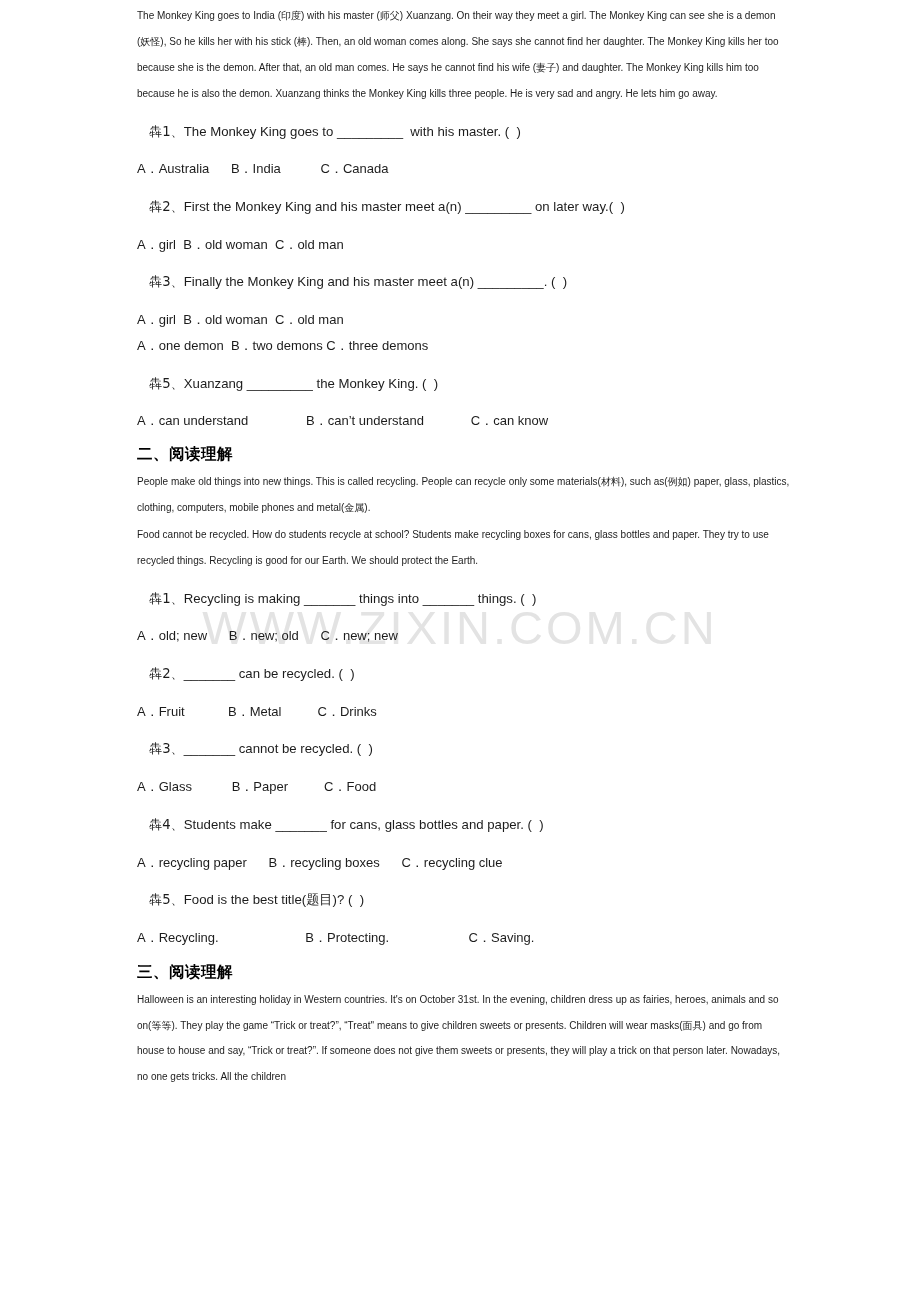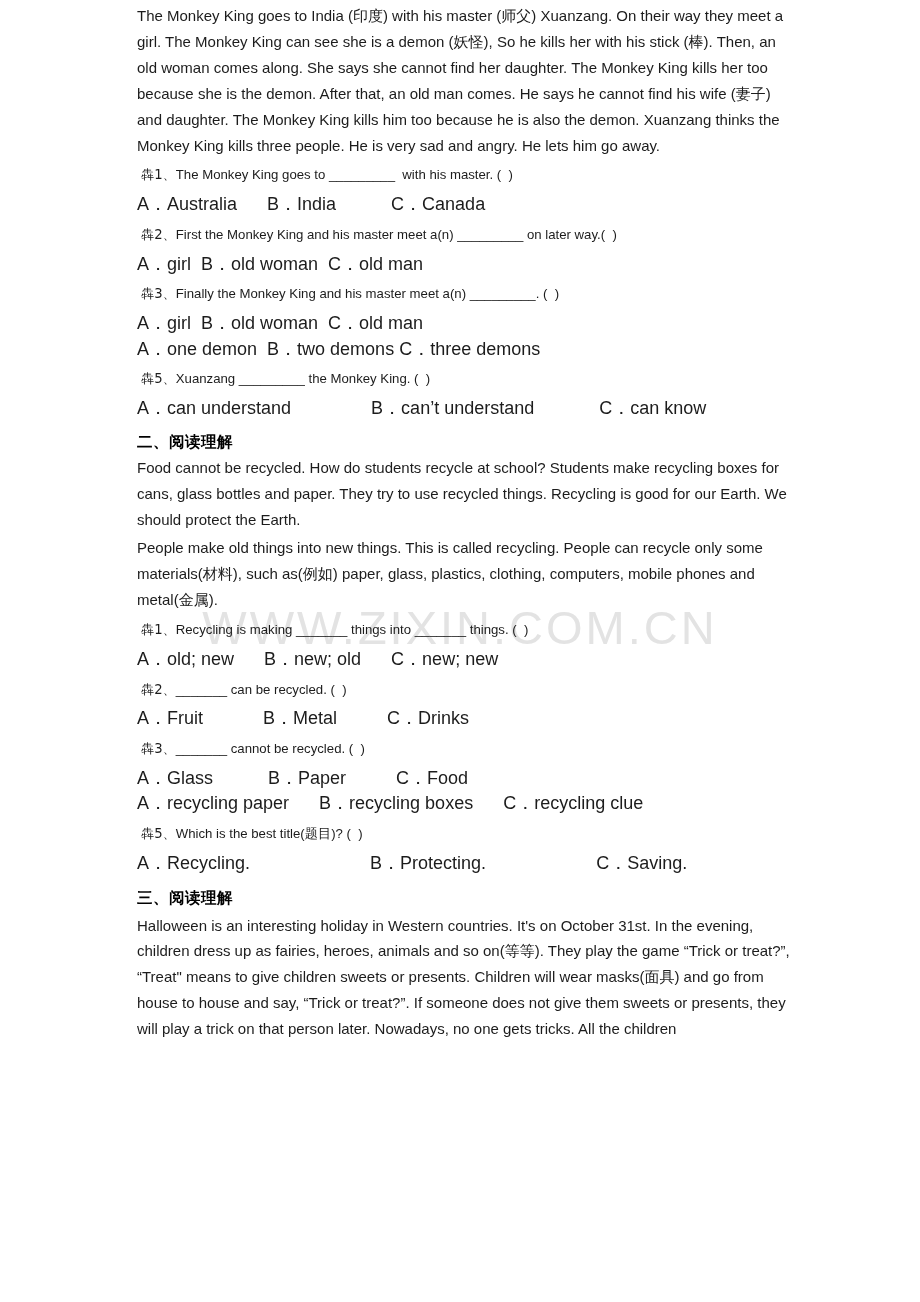--- a/index.html
+++ b/index.html
@@ -51,43 +51,43 @@
     color: #000000;
     letter-spacing: 0.5px;
     margin: 0;
     line-height: 24px;
   }
   .sec1-head { padding-top: 108px; }
   .sec2-head { padding-top: 8px; }
   .sec3-head { padding-top: 9px; }
 
   .passage {
-    font-size: 15px;
+    font-size: 10px;
     line-height: 25.9px;
     text-align: left;
     margin: 0;
     padding-top: 3px;
     color: #1c1c1c;
     word-spacing: 0px;
   }
   .passage.tight { padding-top: 1px; }
 
   .q-line {
     font-size: 13.2px;
     line-height: 25.7px;
-    margin: 4px;
+    margin: 12px;
     padding-left: 0px;
     color: #1c1c1c;
     white-space: pre-wrap;
   }
   .q-num {
     font-family: "DejaVu Sans", "Liberation Sans", sans-serif;
   }
   .opt-line {
-    font-size: 18px;
+    font-size: 13px;
     line-height: 25.7px;
     margin: 0;
     color: #1c1c1c;
     white-space: pre-wrap;
   }
   .cjk {
     font-family: "DejaVu Sans", "Liberation Sans", sans-serif;
   }
 </style>
 </head>
@@ -111,37 +111,38 @@
     <p class="opt-line">A．girl  B．old woman  C．old man</p>
 
     <p class="opt-line">A．one demon  B．two demons C．three demons</p>
 
     <p class="q-line"><span class="q-num cjk">犇5、</span><span>Xuanzang _________ the Monkey King. (  )</span></p>
     <p class="opt-line">A．can understand                B．can’t understand             C．can know</p>
   </div>
 
   <h2 class="section-heading sec2-head cjk">二、阅读理解</h2>
 
+  <p class="passage">People make old things into new things. This is called recycling. People can recycle only some materials(材料), such as(例如) paper, glass, plastics, clothing, computers, mobile phones and metal(金属).</p>
+
   <p class="passage tight">Food cannot be recycled. How do students recycle at school? Students make recycling boxes for cans, glass bottles and paper. They try to use recycled things. Recycling is good for our Earth. We should protect the Earth.</p>
-
-  <p class="passage">People make old things into new things. This is called recycling. People can recycle only some materials(材料), such as(例如) paper, glass, plastics, clothing, computers, mobile phones and metal(金属).</p>
 
   <div>
     <p class="q-line"><span class="q-num cjk">犇1、</span><span>Recycling is making _______ things into _______ things. (  )</span></p>
     <p class="opt-line">A．old; new      B．new; old      C．new; new</p>
 
     <p class="q-line"><span class="q-num cjk">犇2、</span><span>_______ can be recycled. (  )</span></p>
     <p class="opt-line">A．Fruit            B．Metal          C．Drinks</p>
 
     <p class="q-line"><span class="q-num cjk">犇3、</span><span>_______ cannot be recycled. (  )</span></p>
     <p class="opt-line">A．Glass           B．Paper          C．Food</p>
 
+    <p class="q-line"><span class="q-num cjk">犇4、</span><span>Students make _______ for cans, glass bottles and paper. (  )</span></p>
     <p class="opt-line">A．recycling paper      B．recycling boxes      C．recycling clue</p>
 
-    <p class="q-line"><span class="q-num cjk">犇5、</span><span>Which is the best title(题目)? (  )</span></p>
+    <p class="q-line"><span class="q-num cjk">犇5、</span><span>Food is the best title(题目)? (  )</span></p>
     <p class="opt-line">A．Recycling.                        B．Protecting.                      C．Saving.</p>
   </div>
 
   <h2 class="section-heading sec3-head cjk">三、阅读理解</h2>
 
   <p class="passage">Halloween is an interesting holiday in Western countries. It's on October 31st. In the evening, children dress up as fairies, heroes, animals and so on(等等). They play the game “Trick or treat?”, “Treat" means to give children sweets or presents. Children will wear masks(面具) and go from house to house and say, “Trick or treat?”. If someone does not give them sweets or presents, they will play a trick on that person later. Nowadays, no one gets tricks. All the children</p>
 
 </div>
 
 </body></html>

